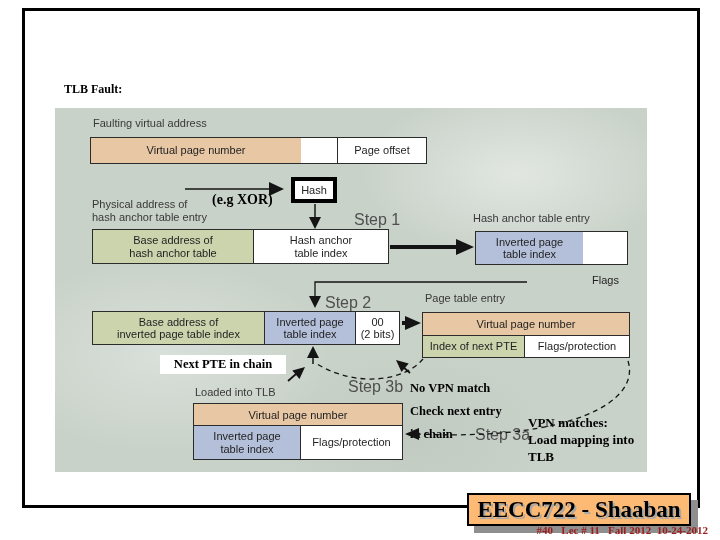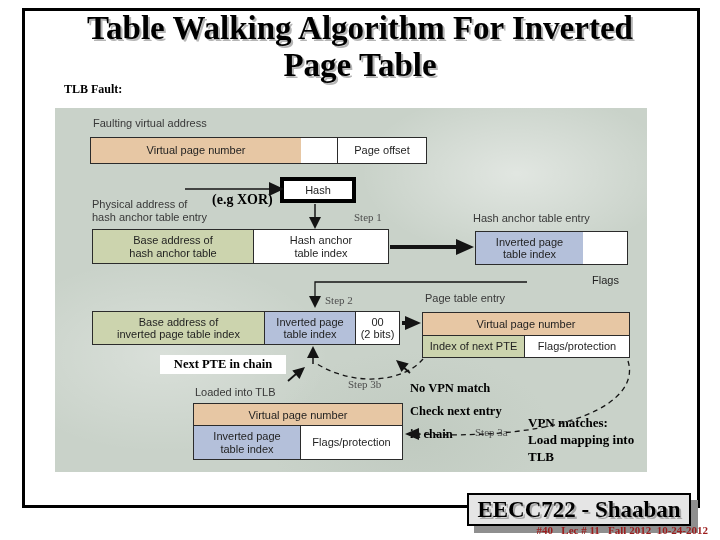--- a/index.html
+++ b/index.html
@@ -16,63 +16,59 @@
   
   .diagram{position:absolute;left:55px;top:108px;width:592px;height:364px;
     background:
       radial-gradient(ellipse 240px 130px at 78% 18%, rgba(255,255,255,.45), rgba(255,255,255,0) 65%),
       radial-gradient(ellipse 260px 150px at 18% 68%, rgba(255,255,255,.30), rgba(255,255,255,0) 65%),
       radial-gradient(ellipse 220px 130px at 60% 90%, rgba(176,188,176,.35), rgba(255,255,255,0) 65%),
       var(--diagram-bg,#c9d2c9);}
   .diagram *{box-sizing:border-box;}
   .dlabel{position:absolute;font-family:"Liberation Sans",sans-serif;font-size:11px;
           line-height:13px;color:#383838;white-space:pre-line;}
-  .step{position:absolute;font-family:Liberation Serif, serif;font-size:11px;color:#4f4f4f;}
+  .step{position:absolute;font-family:Liberation Sans, sans-serif;font-size:16px;color:#4f4f4f;}
   .annot{position:absolute;font-family:"Liberation Serif",serif;font-weight:bold;
          font-size:12.5px;line-height:23px;color:#000;white-space:pre-line;}
   .reg{position:absolute;display:flex;border:1px solid #2b2b2b;background:#fff;}
   .cell{display:flex;align-items:center;justify-content:center;text-align:center;
         white-space:pre-line;font-family:"Liberation Sans",sans-serif;font-size:11px;
         line-height:12.5px;color:#1f1f1f;}
   .cell + .cell{border-left:1px solid #2b2b2b;}
   .reg2{position:absolute;border:1px solid #2b2b2b;background:#fff;display:flex;flex-direction:column;}
   .reg2 .toprow{border-bottom:1px solid #2b2b2b;display:flex;align-items:center;justify-content:center;
         font-family:"Liberation Sans",sans-serif;font-size:11px;color:#1f1f1f;}
   .reg2 .botrow{display:flex;flex:1;}
   .tan{background:var(--tan,#e7c7a4);}
   .green{background:var(--green,#ccd4ae);}
   .blue{background:var(--blue,#b4c0da);}
   .white{background:#fff;}
-  .hashbox{position:absolute;left:225px;top:69px;width:76px;height:26px;border:4px solid #000;
+  .hashbox{position:absolute;left:236px;top:69px;width:46px;height:26px;border:4px solid #000;
            background:#fff;display:flex;align-items:center;justify-content:center;
            font-family:"Liberation Sans",sans-serif;font-size:11px;color:#222;}
   .xor{position:absolute;left:157px;top:84px;font-family:"Liberation Serif",serif;
        font-weight:bold;font-size:14px;color:#000;}
   .nextpte{position:absolute;left:105px;top:247px;width:126px;height:19px;background:#fff;
            display:flex;align-items:center;justify-content:center;
            font-family:"Liberation Serif",serif;font-weight:bold;font-size:12.5px;color:#000;}
   .arrows{position:absolute;left:0;top:0;width:592px;height:364px;overflow:visible;}
   
-  .course-box{position:absolute;left:467px;top:493px;width:220px;height:29px;background:#e5e5e5;
+  .course-box{position:absolute;left:467px;top:493px;width:220px;height:29px;background:#fdba74;
       border:2px solid #000;box-shadow:7px 7px 0 #8f8f8f;display:flex;align-items:center;
       justify-content:center;font-weight:bold;font-size:23px;color:#000;
       text-shadow:2px 2px 0 #a8a8a8;font-family:"Liberation Serif",serif;z-index:3;}
   .footer-meta{position:absolute;right:12px;top:524px;font-weight:bold;font-size:11px;
       color:var(--footer-red,#9b1c1c);white-space:pre;font-family:"Liberation Serif",serif;z-index:3;}
 </style>
 </head>
 <body>
 
 <div class="stage">
   <div class="frame"></div>
 
-  <div class="title">
-    <div>Table Walking Algorithm For Inverted</div>
-    <div>Page Table</div>
-  </div>
 
   <div class="tlb-fault">TLB Fault:</div>
 
   <div class="diagram">
 
     <div class="dlabel" style="left:38px;top:9px;">Faulting virtual address</div>
     <div class="dlabel" style="left:37px;top:90px;">Physical address of
 hash anchor table entry</div>
     <div class="step" style="left:299px;top:103px;">Step 1</div>
     <div class="dlabel" style="left:418px;top:104px;">Hash anchor table entry</div>

